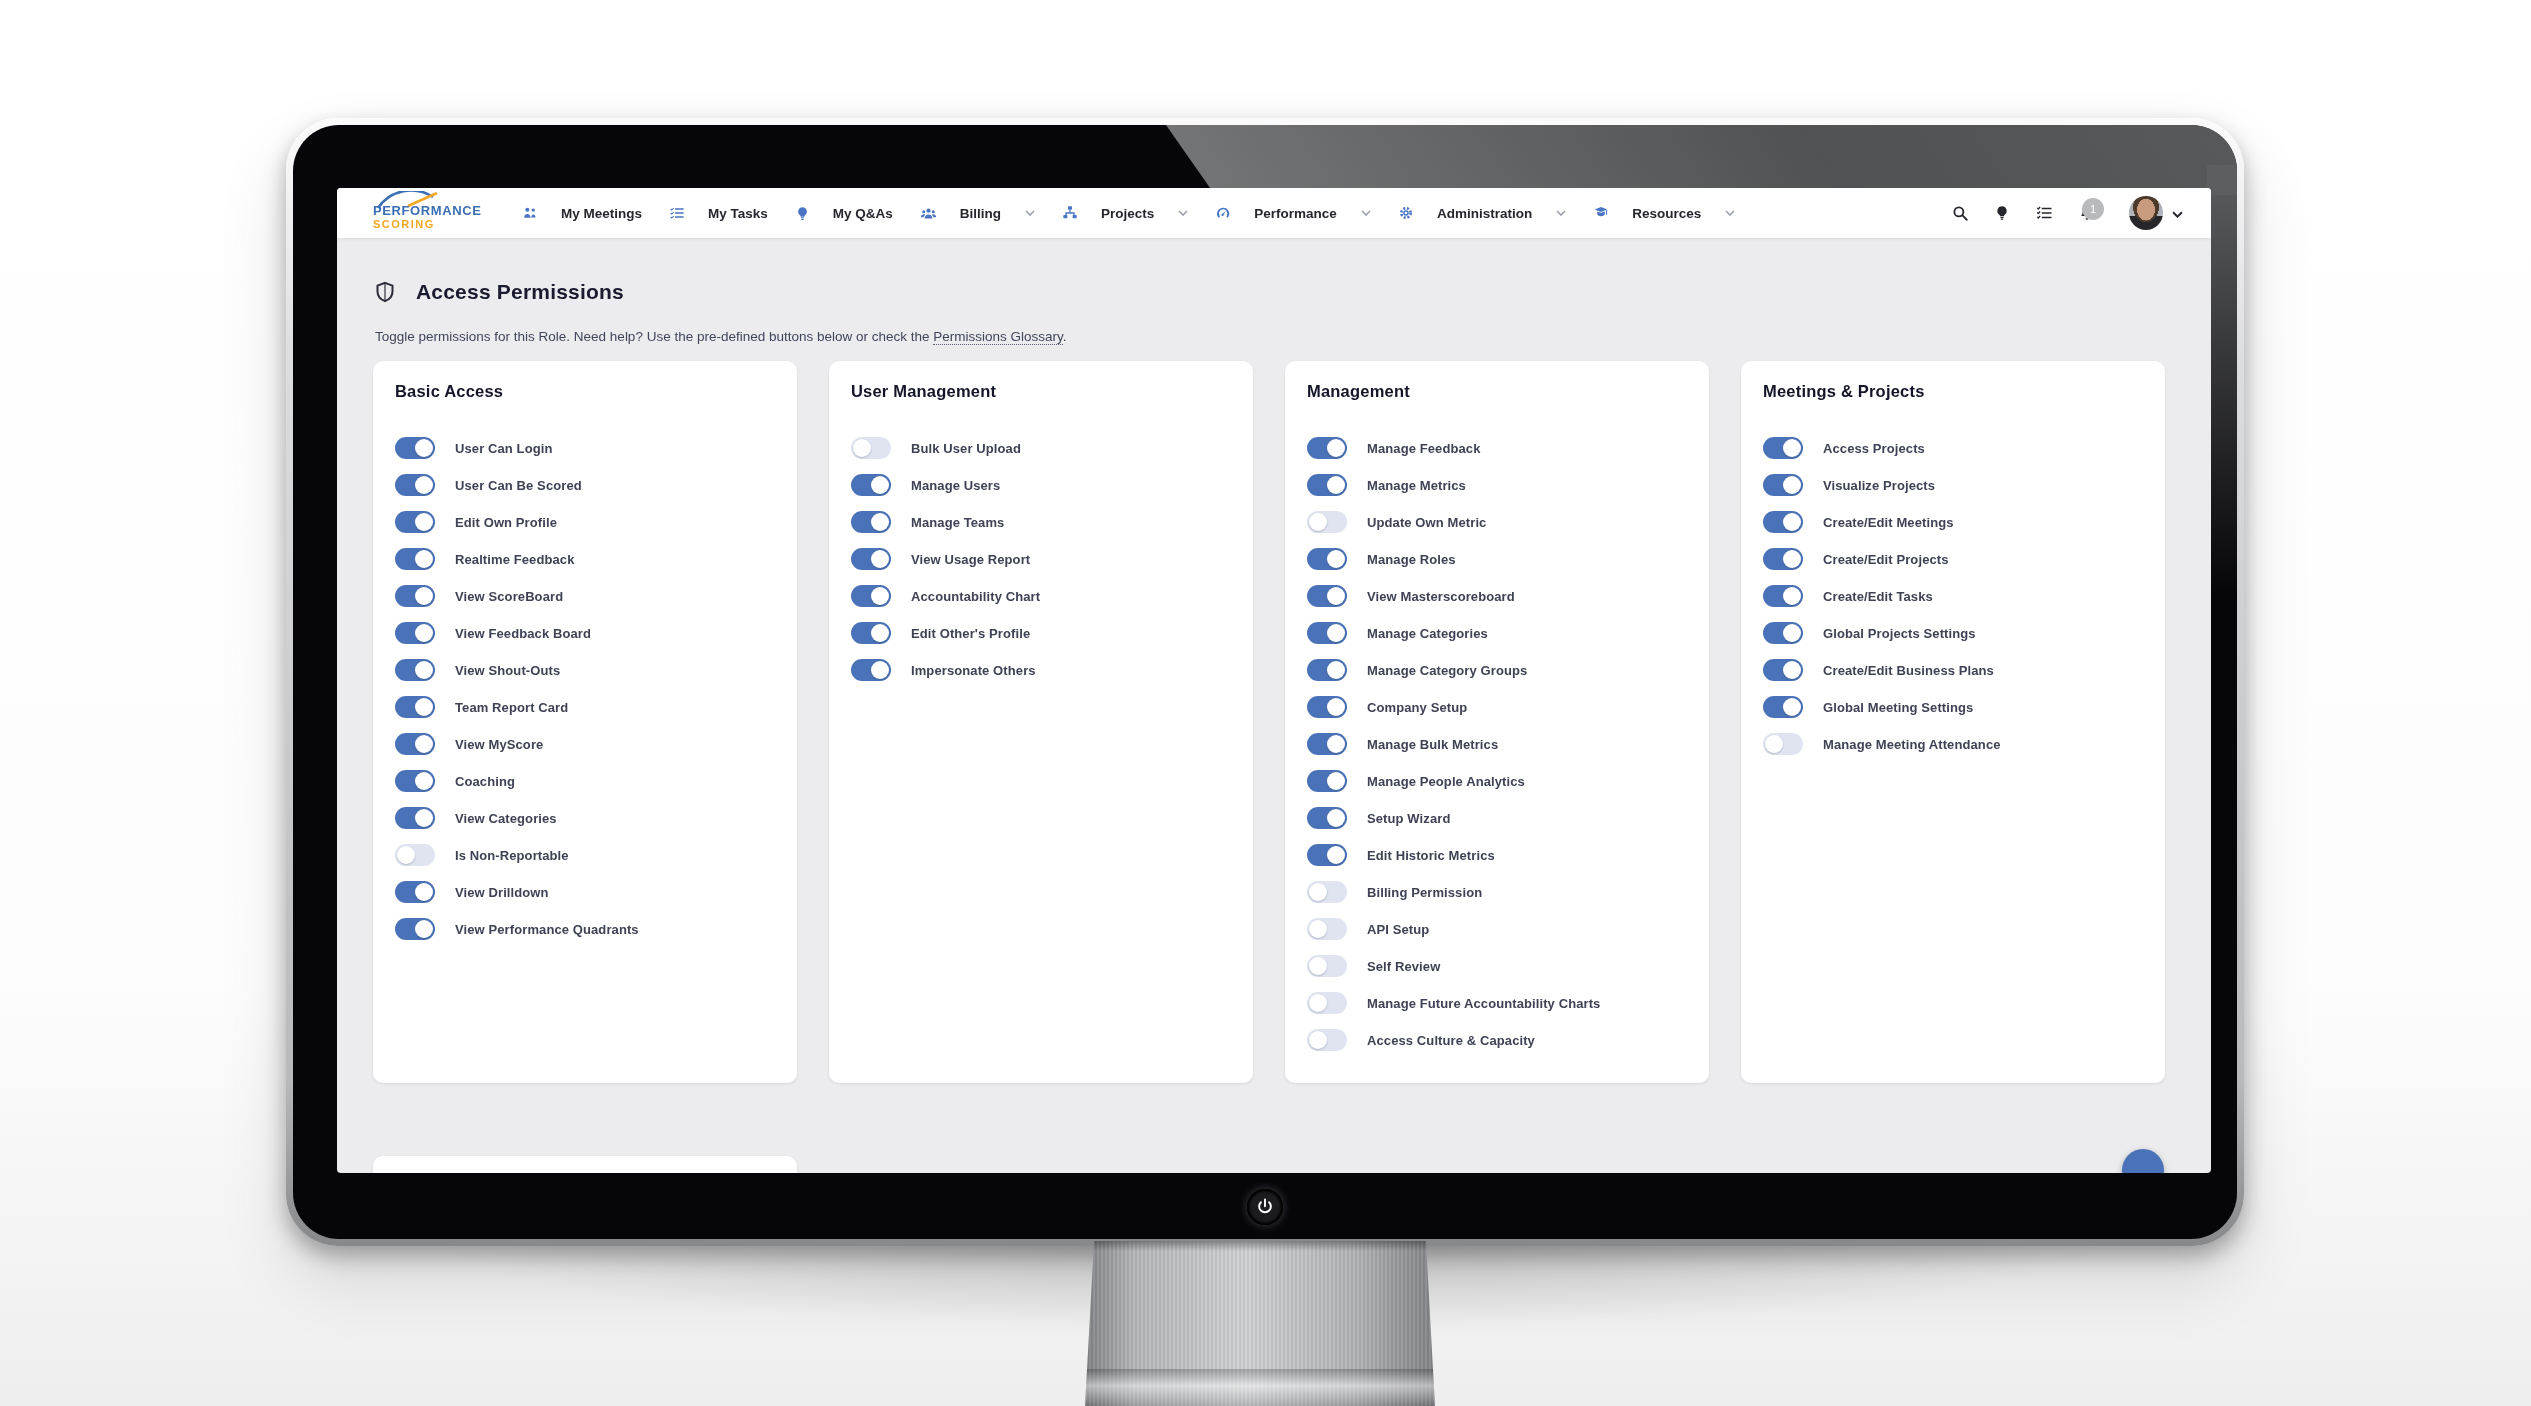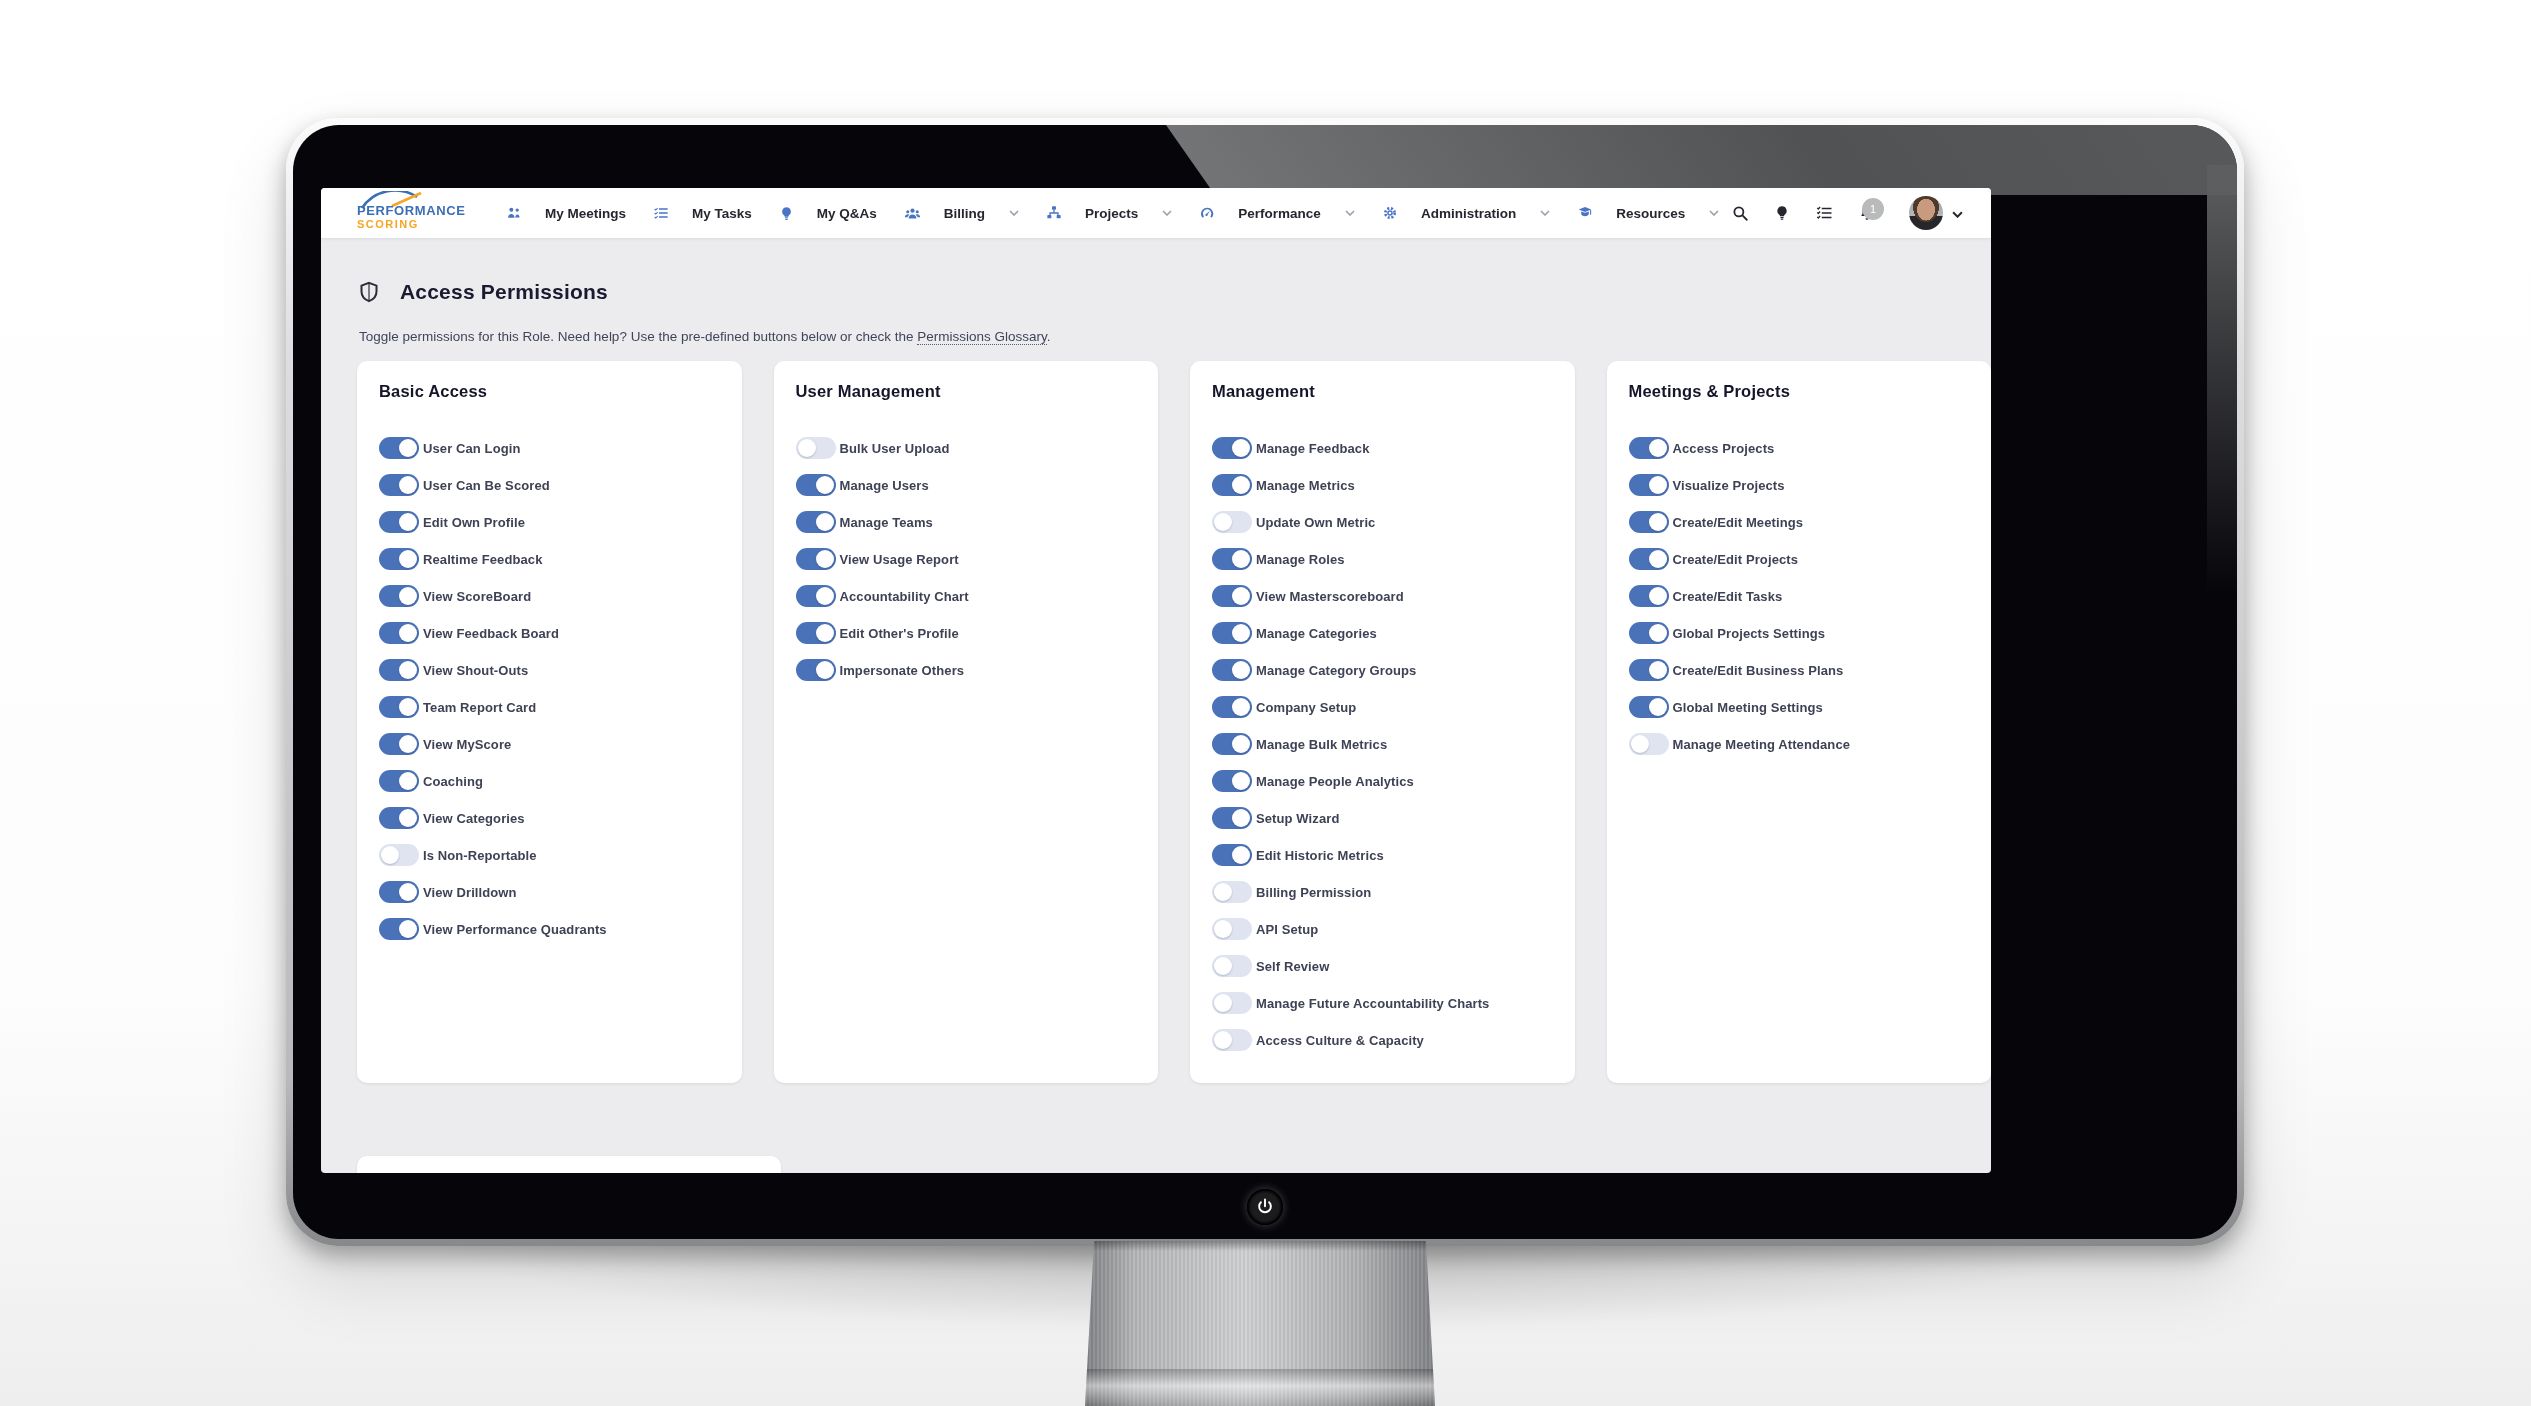--- a/index.html
+++ b/index.html
@@ -26,21 +26,21 @@
   .stand{position:absolute;left:1085px;top:1241px;width:350px;height:165px;
     clip-path:polygon(2.6% 0,97.4% 0,100% 100%,0 100%);
     background:
       repeating-linear-gradient(90deg,rgba(255,255,255,0.07) 0 2px,rgba(0,0,0,0.05) 2px 4px),
       linear-gradient(90deg,#808184 0%,#b4b5b7 14%,#cfd0d2 46%,#b0b1b3 78%,#818285 100%);}
   .stand::before{content:"";position:absolute;left:0;right:0;top:0;height:10px;
     background:linear-gradient(180deg,rgba(0,0,0,0.35),rgba(0,0,0,0));}
   .stand::after{content:"";position:absolute;left:0;right:0;top:128px;height:37px;
     background:linear-gradient(180deg,rgba(0,0,0,0.22) 0%,rgba(255,255,255,0.45) 45%,rgba(0,0,0,0.12) 100%);}
   
-  .screen{position:absolute;left:28px;top:63px;width:1670px;height:985px;background:#ececee;
+  .screen{position:absolute;left:44px;top:63px;width:1874px;height:985px;background:#ececee;
     border-radius:4px;overflow:hidden;}
   
   .nav{height:50px;background:#fff;display:flex;align-items:center;padding:0 28px 0 36px;
     box-shadow:0 1px 3px rgba(0,0,0,0.08);position:relative;z-index:3;}
   .logo{position:relative;width:122px;height:40px;line-height:1;flex:none;}
   .logo-arc{position:absolute;left:2px;top:-2px;}
   .logo-l1{position:absolute;left:0;top:11px;font-size:13px;font-weight:bold;letter-spacing:0.6px;color:#3b6fb5;}
   .logo-l2{position:absolute;left:0;top:26px;font-size:11px;font-weight:bold;letter-spacing:1.5px;color:#f5a623;}
   .nav-item{display:flex;align-items:center;gap:23px;margin-left:27px;font-size:13.5px;font-weight:600;
     color:#26262f;cursor:default;white-space:nowrap;}
@@ -63,21 +63,21 @@
   .tabs{display:flex;align-items:center;margin:17px 0 0 30px;}
   .tab-highlight{background:#efdf52;border-radius:3px;padding:7px 8px;box-shadow:0 0 0 1px #e8d63e;}
   .tab-active{background:#67642b;color:#f2e9a8;font-size:13px;font-weight:600;padding:9px 19px;
     border-radius:6px;border:none;cursor:pointer;font-family:inherit;}
   .tab-plain{background:none;border:none;margin-left:24px;font-size:13.5px;font-weight:600;
     color:#8d99b4;cursor:pointer;font-family:inherit;}
   .cards{display:flex;gap:32px;margin:17px 0 0 36px;}
   .card{width:424px;height:722px;background:#fff;border-radius:10px;
     box-shadow:0 1px 3px rgba(35,38,59,0.09);padding:21px 22px;box-sizing:border-box;}
   .card-title{font-size:16.5px;font-weight:800;color:#15152a;margin:0 0 36px;letter-spacing:0.2px;}
-  .perm-row{display:flex;align-items:center;gap:4px;height:22px;margin-bottom:15px;}
+  .perm-row{display:flex;align-items:center;gap:20px;height:22px;margin-bottom:15px;}
   .toggle{width:40px;height:22px;border-radius:11px;position:relative;flex:none;cursor:pointer;}
   .toggle.on{background:#4a72b8;}
   .toggle.off{background:#dfe4f0;}
   .knob{position:absolute;top:2px;width:18px;height:18px;border-radius:50%;background:#fff;
     box-shadow:0 1px 2px rgba(40,50,80,0.25);}
   .toggle.on .knob{right:2px;}
   .toggle.off .knob{left:2px;}
   .perm-label{font-size:13px;font-weight:700;color:#3e4254;letter-spacing:0.1px;}
   .partial-card{position:absolute;left:36px;top:968px;width:424px;height:40px;background:#fff;
     border-radius:10px;box-shadow:0 1px 3px rgba(35,38,59,0.09);}

